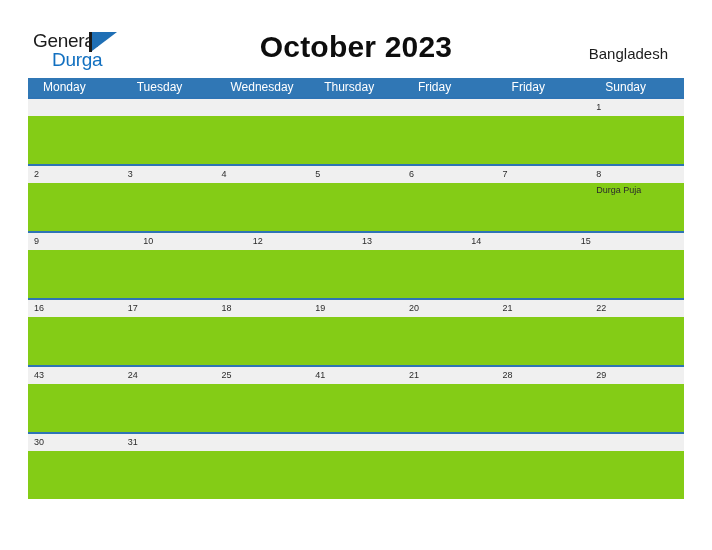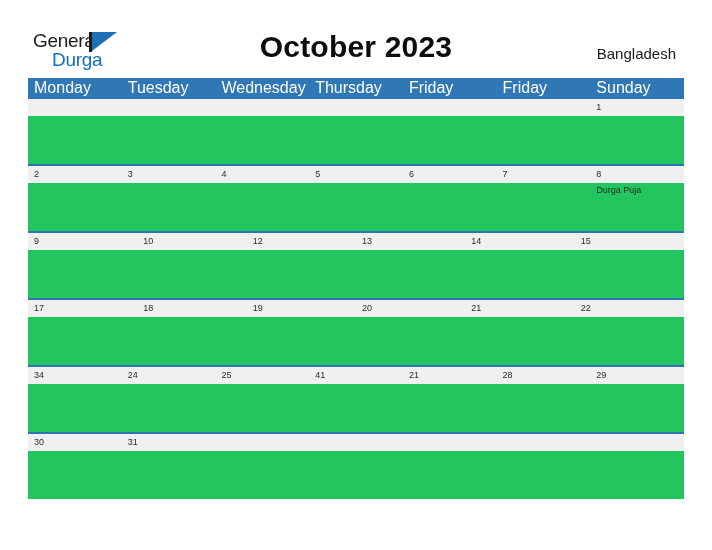--- a/index.html
+++ b/index.html
@@ -85,21 +85,21 @@
     text-align: center;
     font-size: 30px;
     font-weight: bold;
     color: #0d0d0d;
     letter-spacing: 0.2px;
     font-family: "Liberation Sans", sans-serif;
   }
 
   .cal-country {
     position: absolute;
-    right: 36px;
+    right: 44px;
     top: 45px;
     font-size: 15px;
     color: #1b1b1b;
     font-family: "Liberation Sans", sans-serif;
   }
 
   
   .calendar {
     position: absolute;
     left: 28px;
@@ -108,22 +108,22 @@
   }
 
   .weekday-row {
     display: flex;
     width: 100%;
     height: 19px;
     background: #3077b5;
   }
   .weekday-cell {
     flex: 1 1 0;
-    padding-left: 6px;
-    font-size: 16px;
+    padding-left: 15px;
+    font-size: 12px;
     line-height: 19px;
     color: #ffffff;
     white-space: nowrap;
     overflow: hidden;
     font-family: "Liberation Sans", sans-serif;
   }
 
   .week-row {
     width: 100%;
     height: 67px;
@@ -136,21 +136,21 @@
   .day-band {
     display: flex;
     width: 100%;
     height: 17px;
     background: #f0f0f0;
   }
   .day-body {
     display: flex;
     width: 100%;
     height: 48px;
-    background: #22c55e;
+    background: #84cc16;
   }
   .day-num-cell {
     flex: 1 1 0;
     padding-left: 6px;
     font-size: 9px;
     line-height: 17px;
     color: #2b2b2b;
     white-space: nowrap;
     overflow: hidden;
     font-family: "Liberation Sans", sans-serif;
@@ -255,41 +255,42 @@
         <div class="day-evt-cell"></div>
         <div class="day-evt-cell"></div>
         <div class="day-evt-cell"></div>
         <div class="day-evt-cell"></div>
         <div class="day-evt-cell"></div>
       </div>
     </div>
 
     <div class="week-row">
       <div class="day-band">
+        <div class="day-num-cell">16</div>
         <div class="day-num-cell">17</div>
         <div class="day-num-cell">18</div>
         <div class="day-num-cell">19</div>
         <div class="day-num-cell">20</div>
         <div class="day-num-cell">21</div>
         <div class="day-num-cell">22</div>
       </div>
       <div class="day-body">
         <div class="day-evt-cell"></div>
         <div class="day-evt-cell"></div>
         <div class="day-evt-cell"></div>
         <div class="day-evt-cell"></div>
         <div class="day-evt-cell"></div>
         <div class="day-evt-cell"></div>
         <div class="day-evt-cell"></div>
       </div>
     </div>
 
     <div class="week-row">
       <div class="day-band">
-        <div class="day-num-cell">34</div>
+        <div class="day-num-cell">43</div>
         <div class="day-num-cell">24</div>
         <div class="day-num-cell">25</div>
         <div class="day-num-cell">41</div>
         <div class="day-num-cell">21</div>
         <div class="day-num-cell">28</div>
         <div class="day-num-cell">29</div>
       </div>
       <div class="day-body">
         <div class="day-evt-cell"></div>
         <div class="day-evt-cell"></div>

